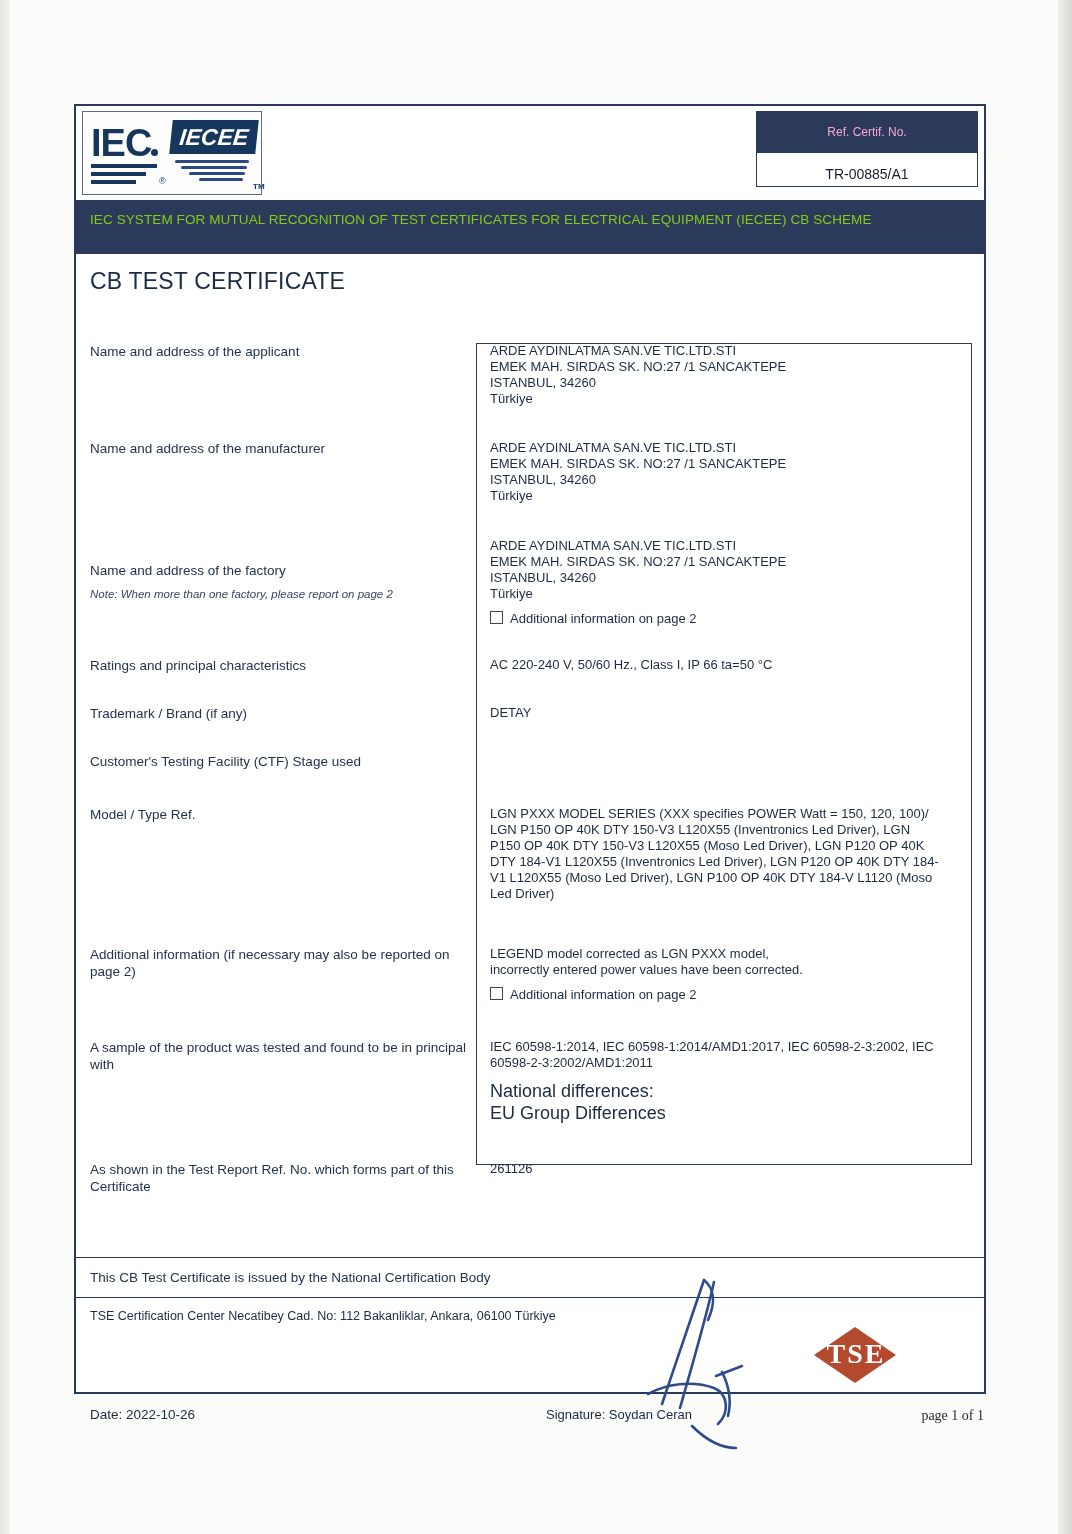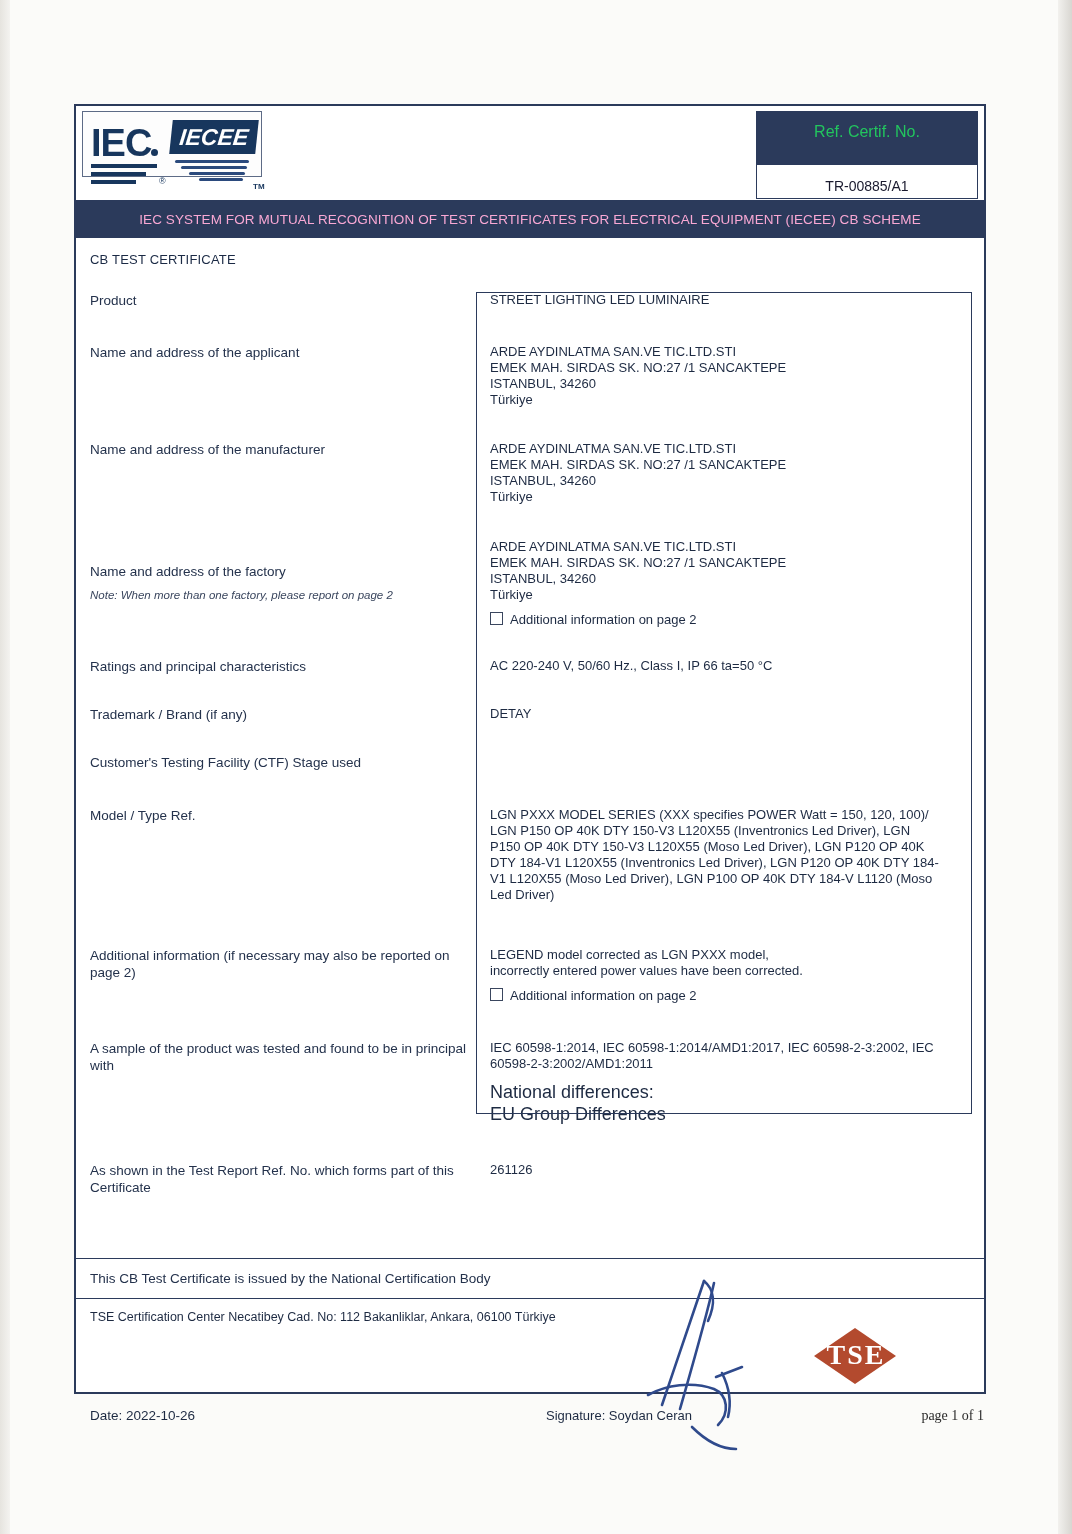--- a/index.html
+++ b/index.html
@@ -49,21 +49,21 @@
   
   .hdr {
     position: relative;
     height: 96px;
     border-bottom: 2px solid #2b3a5b;
     box-sizing: border-box;
   }
   .logo-box {
     position: absolute;
     left: 6px; top: 5px;
-    width: 180px; height: 66px;
+    width: 180px; height: 84px;
     border: 1px solid #5d6b86;
     background: #fdfdfd;
     box-sizing: border-box;
   }
   .logo-iec {
     position: absolute;
     left: 8px; top: 10px;
     font-family: "Liberation Sans", sans-serif;
     font-size: 38px;
     font-weight: bold;
@@ -134,53 +134,52 @@
     font-weight: bold;
   }
 
   .refbox {
     position: absolute;
     right: 6px; top: 5px;
     width: 222px; height: 84px;
     box-sizing: border-box;
   }
   .refbox-top {
-    height: 54px;
+    height: 42px;
     background: #2b3a5b;
-    color: #22c55e;
-    font-size: 16px;
+    color: #f9a8d4;
+    font-size: 12px;
     text-align: center;
     line-height: 42px;
   }
   .refbox-bot {
     height: 34px;
     background: #ffffff;
     color: #1a1a2e;
     font-size: 14px;
     text-align: center;
     line-height: 42px;
     border: 1px solid #2b3a5b;
     border-top: none;
     box-sizing: border-box;
   }
 
   
   .banner {
     background: #2b3a5b;
-    color: #f9a8d4;
+    color: #84cc16;
     font-size: 13.5px;
     line-height: 17px;
-    padding: 9px 14px 10px 14px;
+    padding: 9px 14px 26px 14px;
     letter-spacing: .1px;
-    text-align: center;
   }
 
   
   .doc-title {
-    font-size: 13px;
+    font-size: 23px;
     padding: 14px 14px 13px 14px;
     color: #1b2a45;
     letter-spacing: .2px;
   }
 
   
   .tbl {
     position: relative;
     padding: 0 14px;
   }
@@ -359,24 +358,20 @@
       </div>
     </div>
 
     <div class="banner">IEC SYSTEM FOR MUTUAL RECOGNITION OF TEST CERTIFICATES FOR ELECTRICAL EQUIPMENT (IECEE) CB SCHEME</div>
 
     <div class="doc-title">CB TEST CERTIFICATE</div>
 
     <div class="tbl">
       <div class="valuebox" style="top:0;height:822px;"></div>
 
-      <div class="row" style="margin-top:12px;">
-        <div class="lbl">Product</div>
-        <div class="val">STREET LIGHTING LED LUMINAIRE</div>
-      </div>
 
       <div class="row" style="margin-top:35px;">
         <div class="lbl">Name and address of the applicant</div>
         <div class="val">
           <span class="line">ARDE AYDINLATMA SAN.VE TIC.LTD.STI</span>
           <span class="line">EMEK MAH. SIRDAS SK. NO:27 /1 SANCAKTEPE</span>
           <span class="line">ISTANBUL, 34260</span>
           <span class="line">Türkiye</span>
         </div>
       </div>

